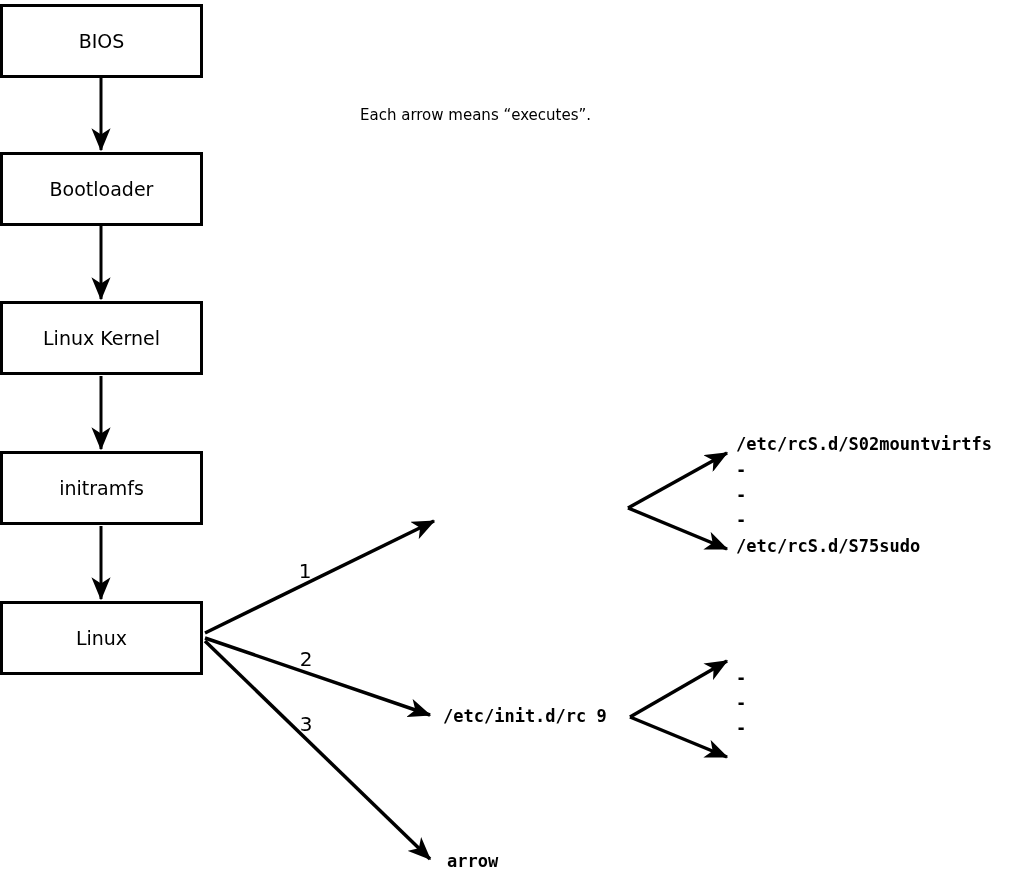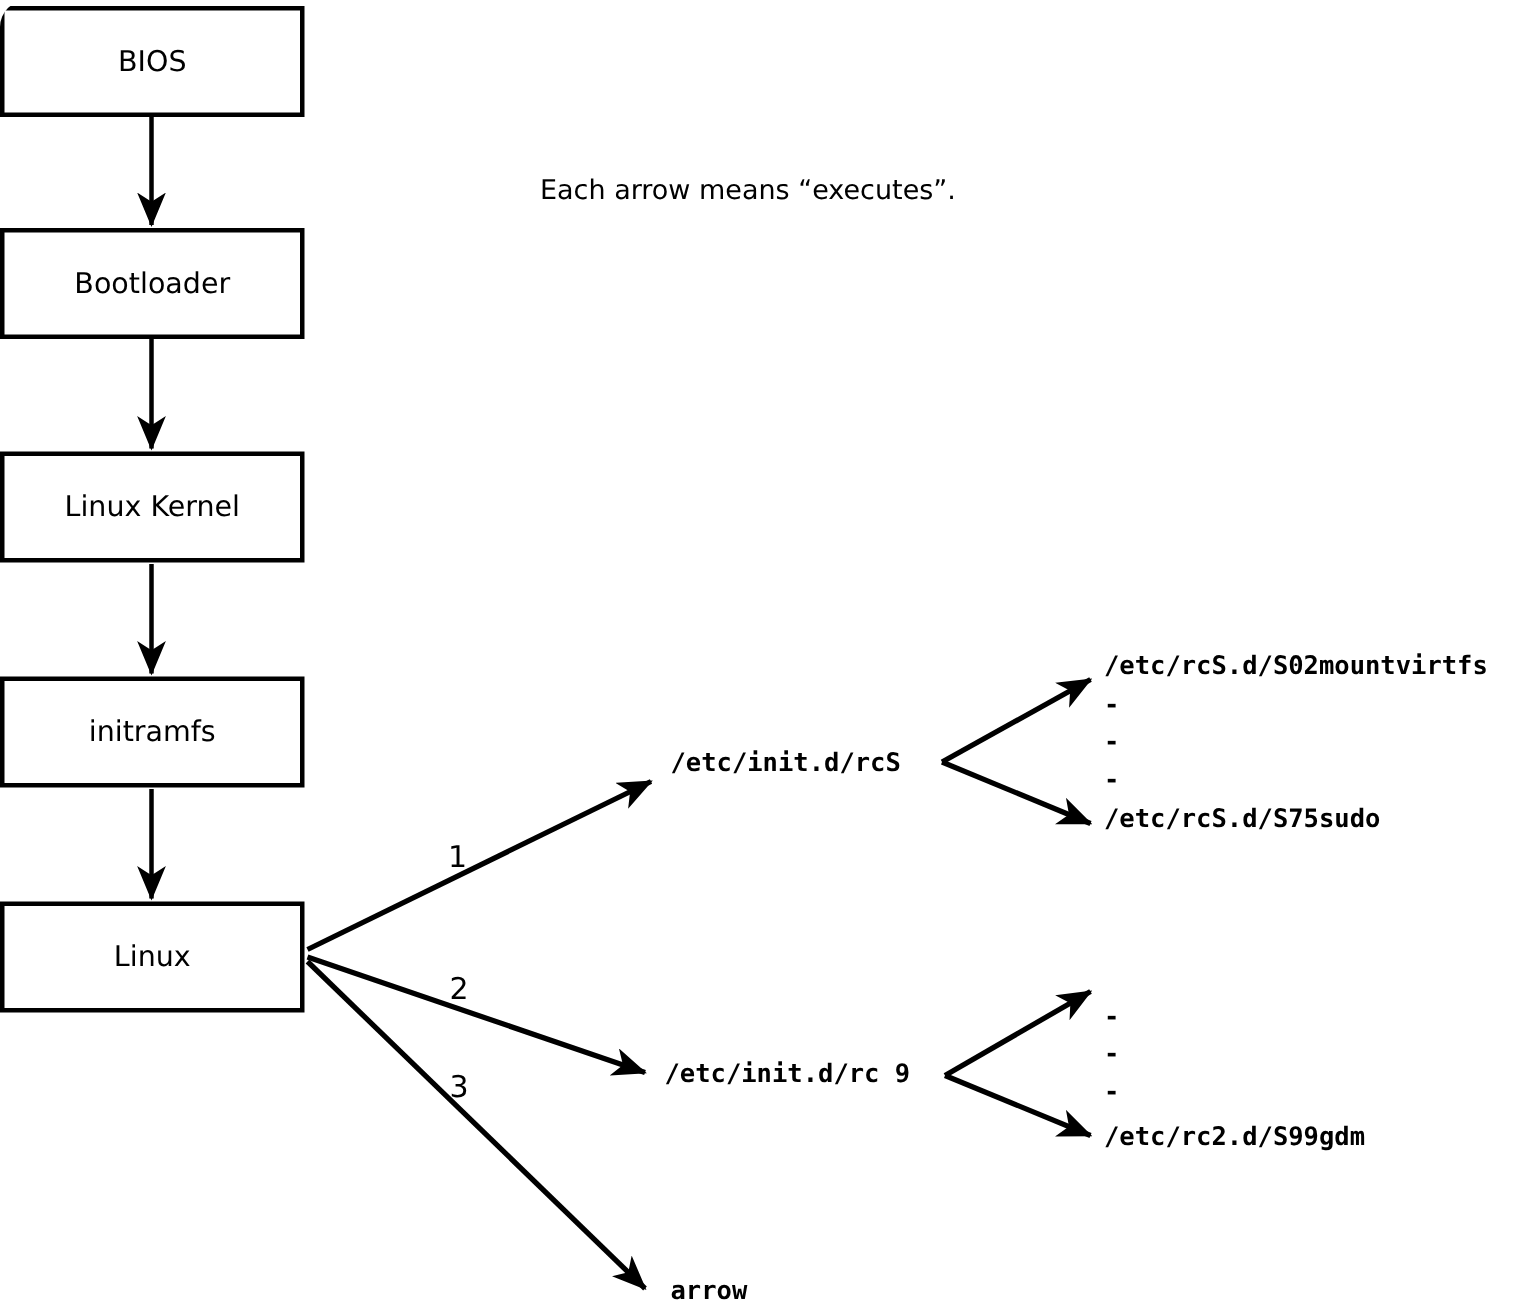--- a/index.html
+++ b/index.html
@@ -4,21 +4,20 @@
 <style>
   html, body { margin: 0; padding: 0; background: #ffffff; }
   #canvas {
     position: relative;
     width: 1024px;
     height: 875px;
     background: #ffffff;
     overflow: hidden;
     font-family: "DejaVu Sans", sans-serif;
     color: #000000;
-    border-radius: 18px;
   }
   #arrow-layer {
     position: absolute;
     left: 0; top: 0;
     width: 1024px; height: 875px;
   }
   #arrow-layer line { stroke: #000; }
   .flow-box {
     position: absolute;
     left: 0;
@@ -28,23 +27,23 @@
     border: 3px solid #000;
     background: #fff;
     display: flex;
     align-items: center;
     justify-content: center;
     font-size: 19px;
   }
   .note {
     position: absolute;
     left: 360px;
-    top: 127px;
+    top: 115px;
     transform: translateY(-50%);
-    font-size: 18px;
+    font-size: 15px;
     white-space: pre;
   }
   .mono {
     position: absolute;
     transform: translateY(-50%);
     font-family: "DejaVu Sans Mono", monospace;
     font-size: 17px;
     white-space: pre;
     font-weight: bold;
   }
@@ -97,28 +96,26 @@
   <div class="flow-box" style="top:601px">
     <span>Linux</span>
   </div>
 
   <div class="note">Each arrow means “executes”.</div>
 
   <div class="num-label" style="left:305px; top:571px">1</div>
   <div class="num-label" style="left:306px; top:659px">2</div>
   <div class="num-label" style="left:306px; top:724px">3</div>
 
-  <div class="mono" style="left:447px; top:509px">/etc/init.d/rcS</div>
   <div class="mono" style="left:736px; top:444px">/etc/rcS.d/S02mountvirtfs</div>
   <div class="mono" style="left:736px; top:470px">-</div>
   <div class="mono" style="left:736px; top:495px">-</div>
   <div class="mono" style="left:736px; top:520px">-</div>
   <div class="mono" style="left:736px; top:546px">/etc/rcS.d/S75sudo</div>
 
   <div class="mono" style="left:443px; top:716px">/etc/init.d/rc 9</div>
   <div class="mono" style="left:736px; top:678px">-</div>
   <div class="mono" style="left:736px; top:703px">-</div>
   <div class="mono" style="left:736px; top:728px">-</div>
-  <div class="mono" style="left:736px; top:758px">/etc/rc2.d/S99gdm</div>
 
   <div class="mono" style="left:447px; top:861px">arrow</div>
 
 </div>
 
 </body></html>

